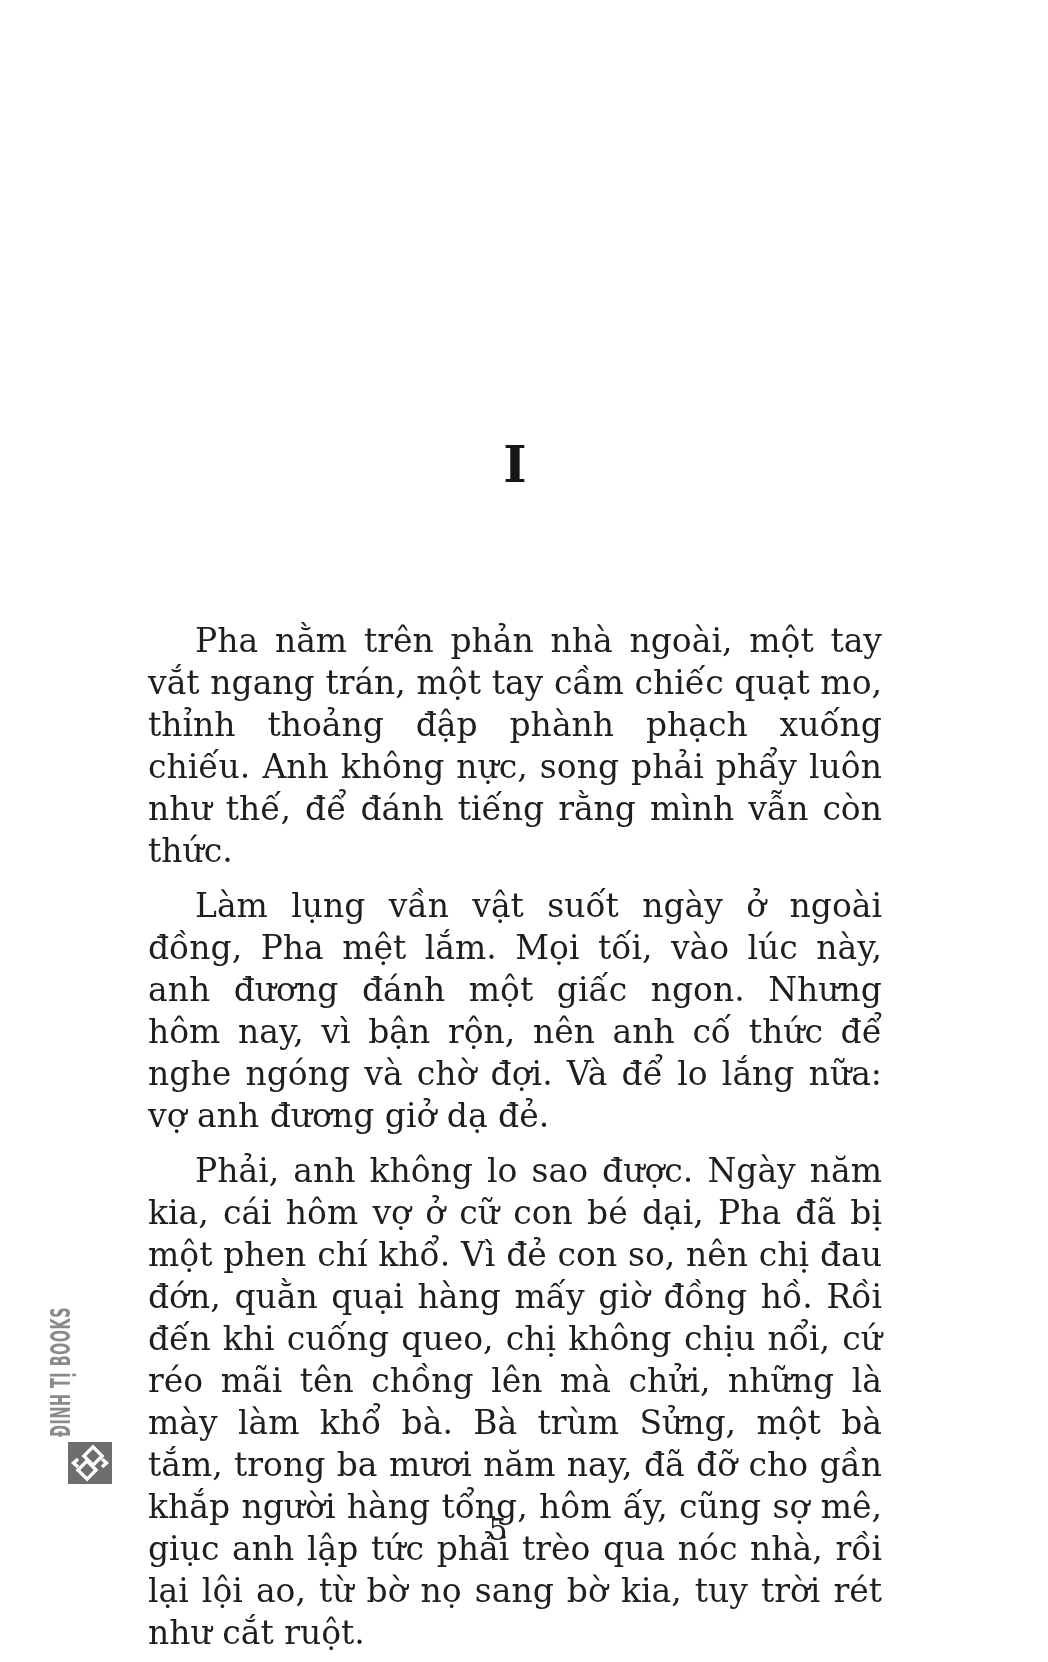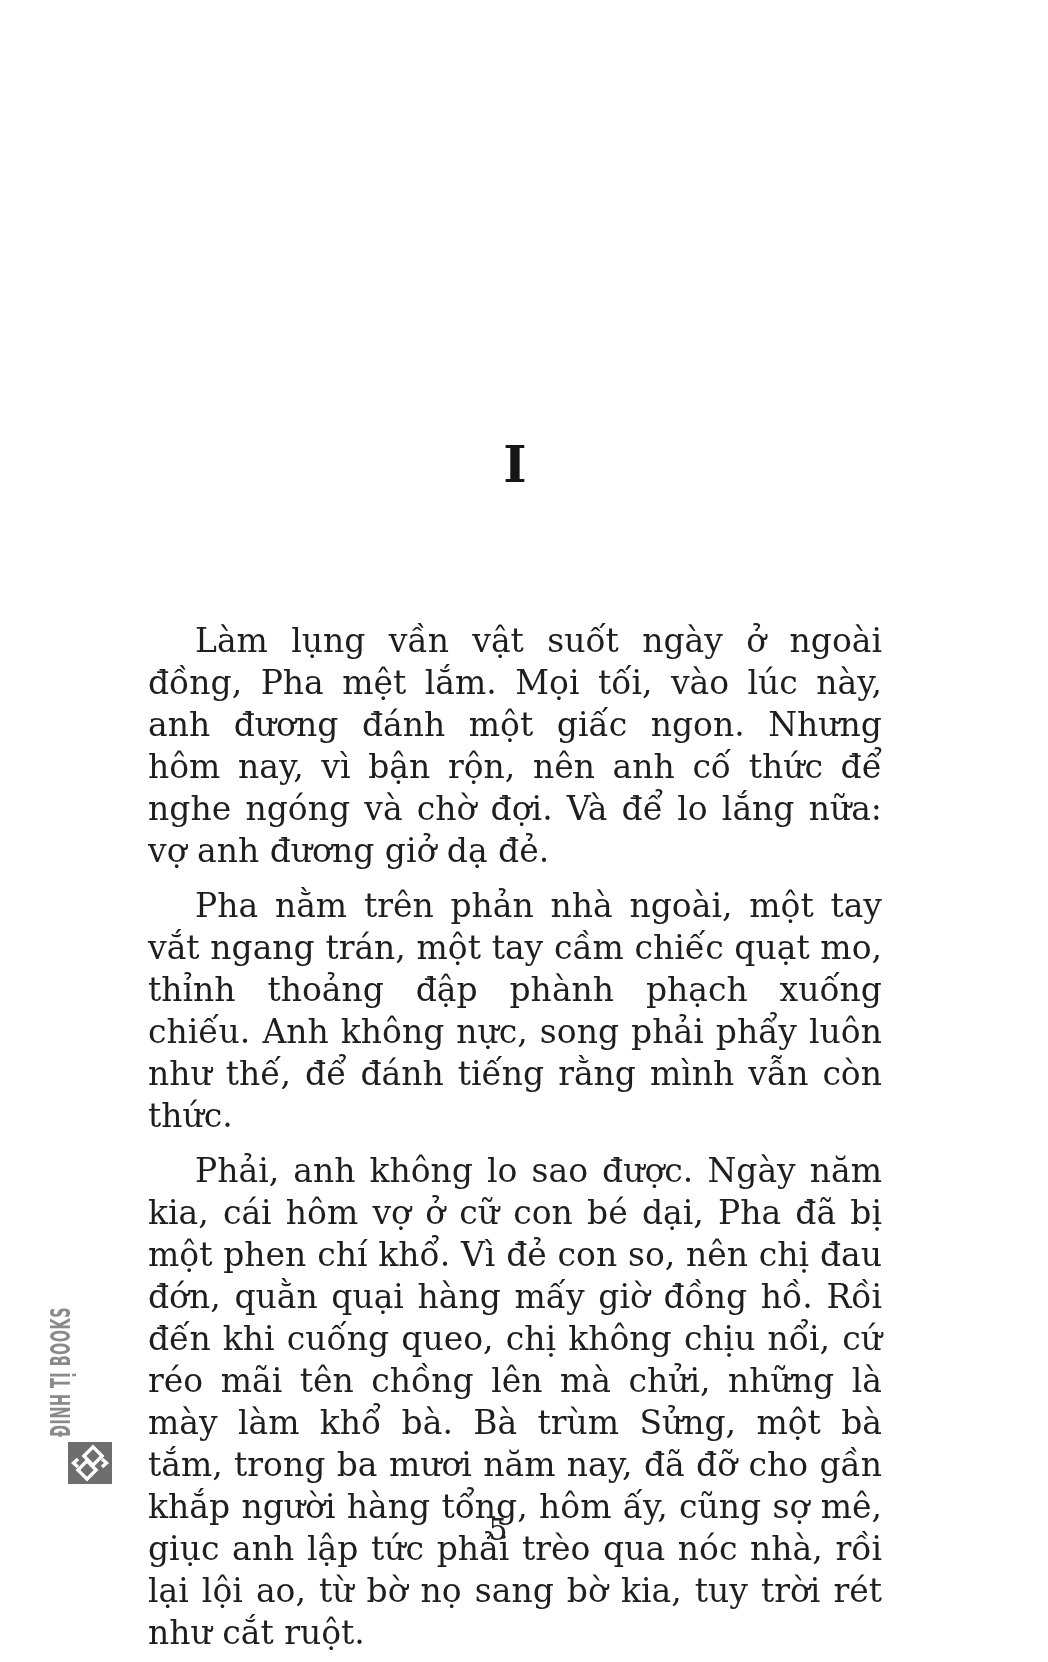--- a/index.html
+++ b/index.html
@@ -92,21 +92,21 @@
         <polyline points="10,17 5.5,21 10,25"></polyline>
         <polyline points="34,17 38.5,21 34,25"></polyline>
       </g>
     </svg>
   </div>
 
   <div class="text-column">
     <h1 class="chapter-heading">I</h1>
 
     <div class="body-text">
+      <p>Pha nằm trên phản nhà ngoài, một tay vắt ngang trán, một tay cầm chiếc quạt mo, thỉnh thoảng đập phành phạch xuống chiếu. Anh không nực, song phải phẩy luôn như thế, để đánh tiếng rằng mình vẫn còn thức.</p>
       <p>Làm lụng vần vật suốt ngày ở ngoài đồng, Pha mệt lắm. Mọi tối, vào lúc này, anh đương đánh một giấc ngon. Nhưng hôm nay, vì bận rộn, nên anh cố thức để nghe ngóng và chờ đợi. Và để lo lắng nữa: vợ anh đương giở dạ đẻ.</p>
-      <p>Pha nằm trên phản nhà ngoài, một tay vắt ngang trán, một tay cầm chiếc quạt mo, thỉnh thoảng đập phành phạch xuống chiếu. Anh không nực, song phải phẩy luôn như thế, để đánh tiếng rằng mình vẫn còn thức.</p>
       <p>Phải, anh không lo sao được. Ngày năm kia, cái hôm vợ ở cữ con bé dại, Pha đã bị một phen chí khổ. Vì đẻ con so, nên chị đau đớn, quằn quại hàng mấy giờ đồng hồ. Rồi đến khi cuống queo, chị không chịu nổi, cứ réo mãi tên chồng lên mà chửi, những là mày làm khổ bà. Bà trùm Sửng, một bà tắm, trong ba mươi năm nay, đã đỡ cho gần khắp người hàng tổng, hôm ấy, cũng sợ mê, giục anh lập tức phải trèo qua nóc nhà, rồi lại lội ao, từ bờ nọ sang bờ kia, tuy trời rét như cắt ruột.</p>
     </div>
   </div>
 
   <div class="page-number">5</div>
 
 </div>
 
 </body></html>

